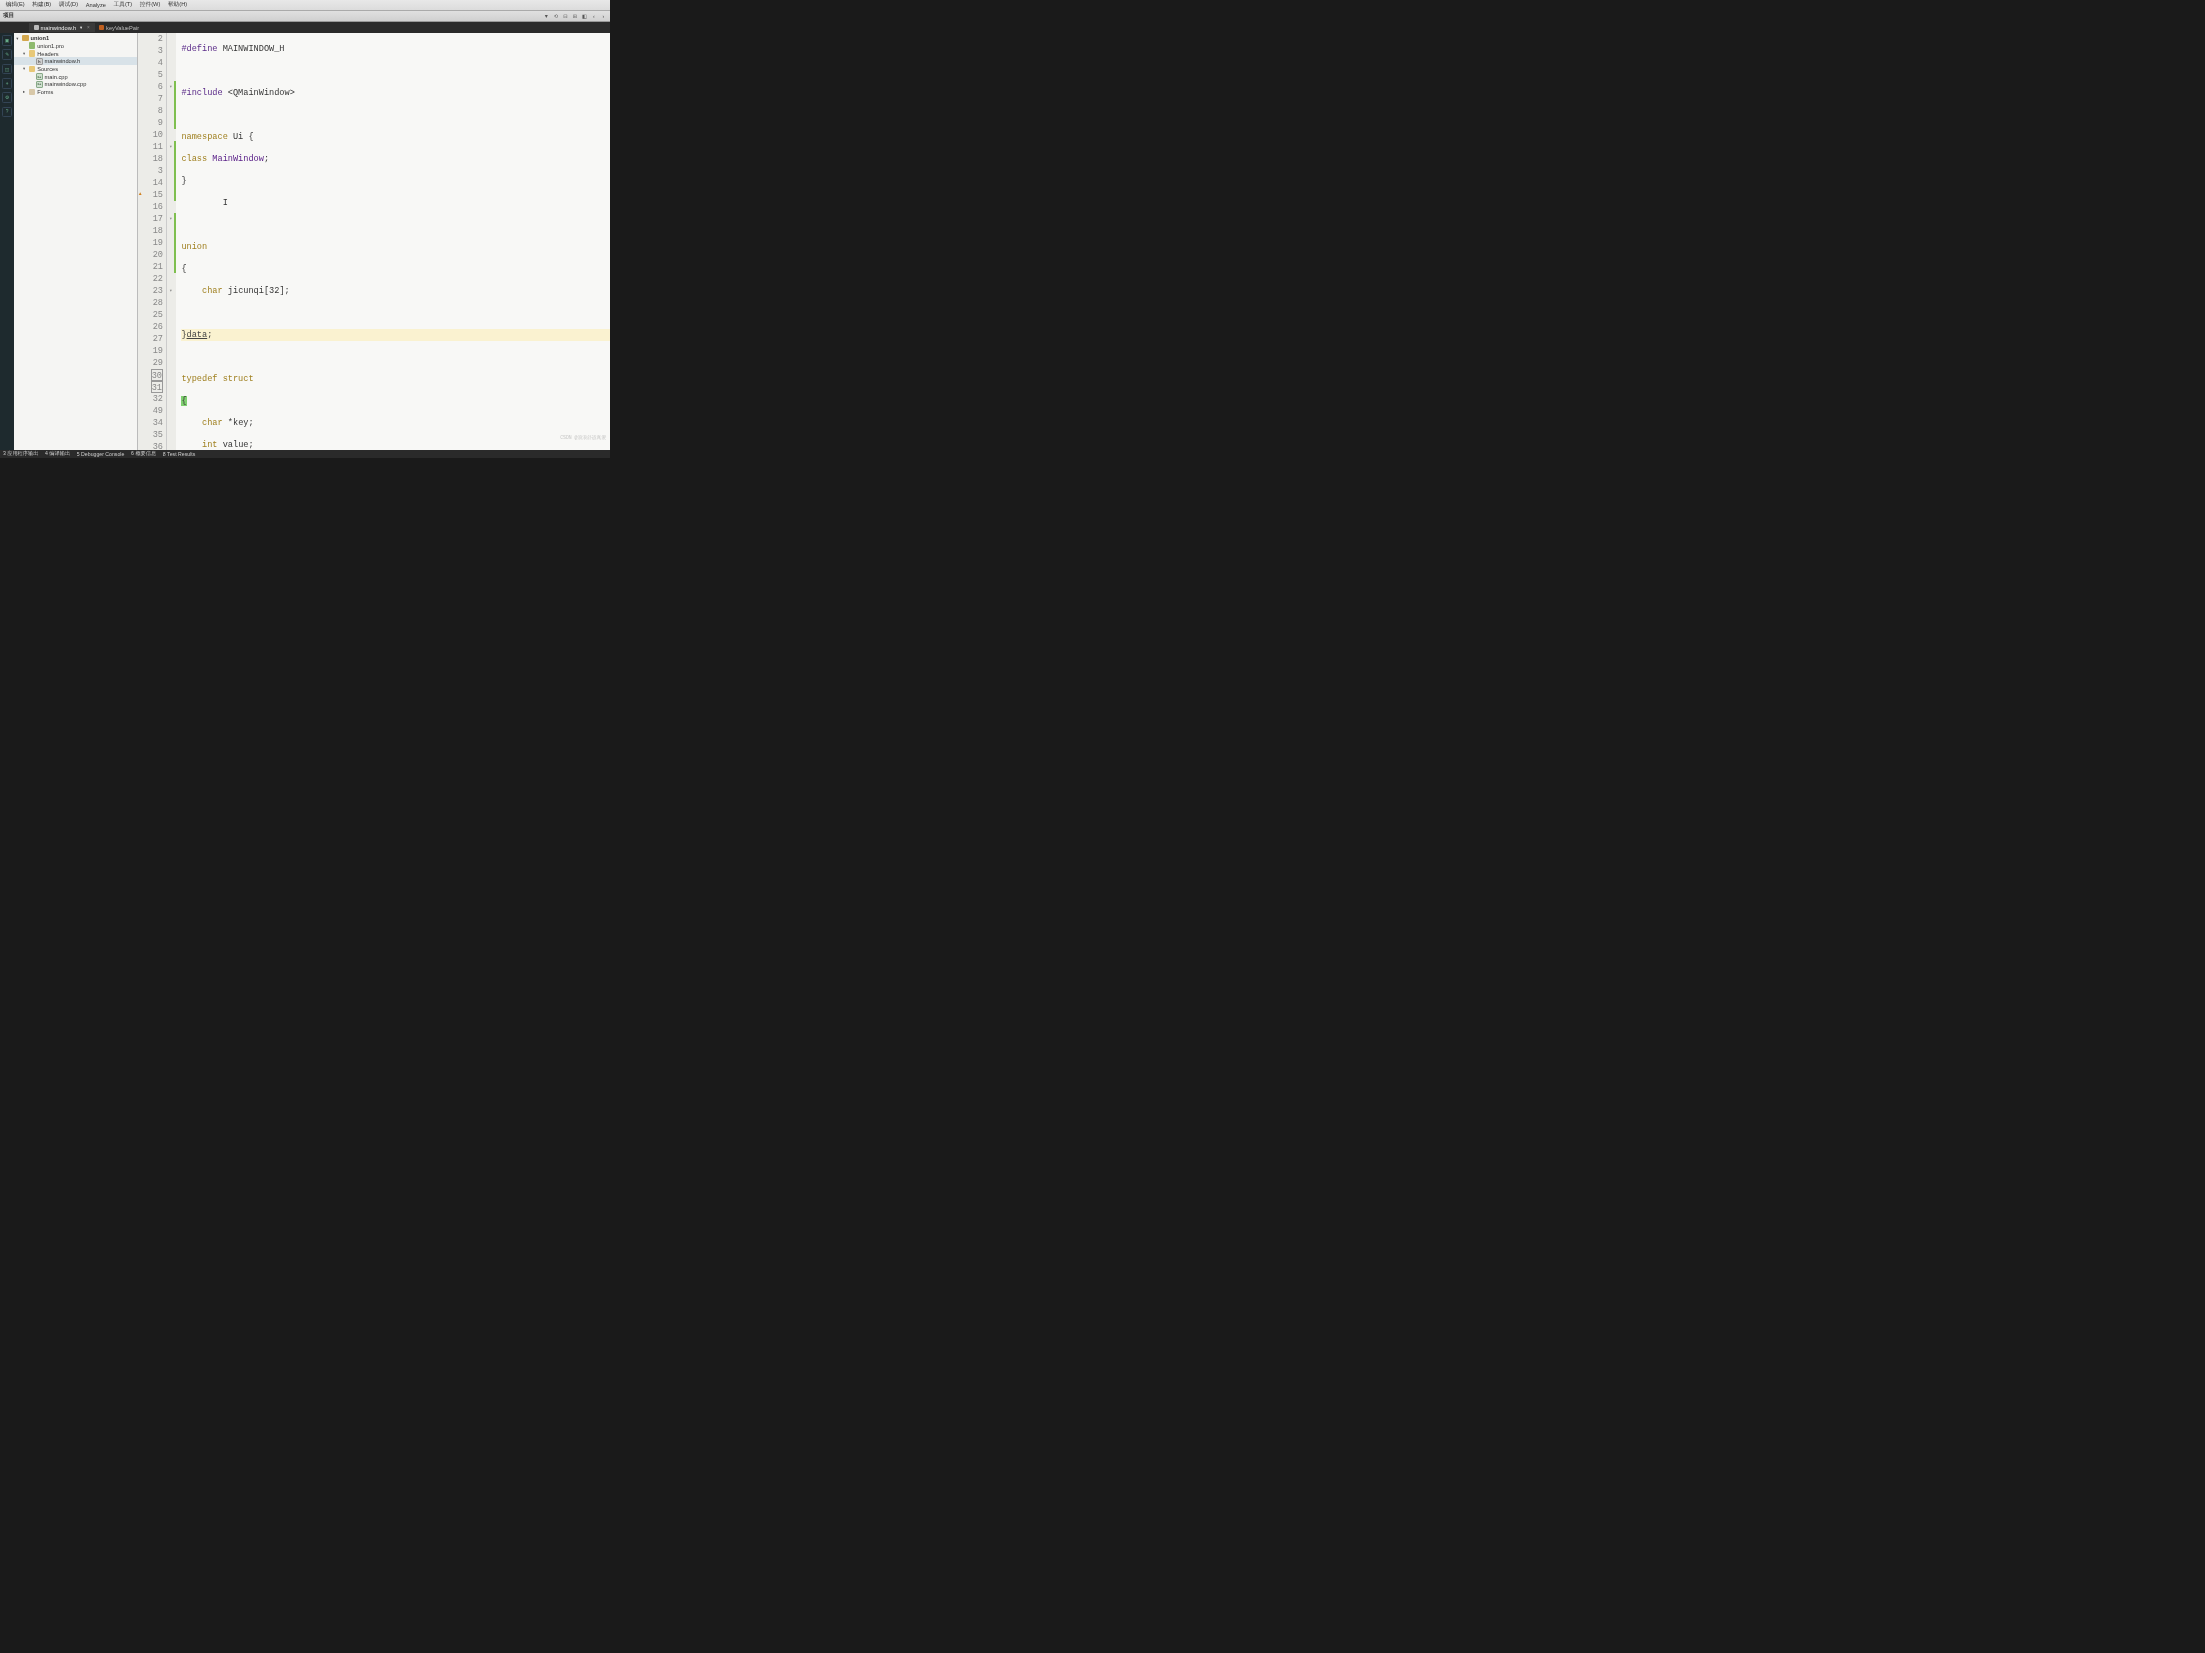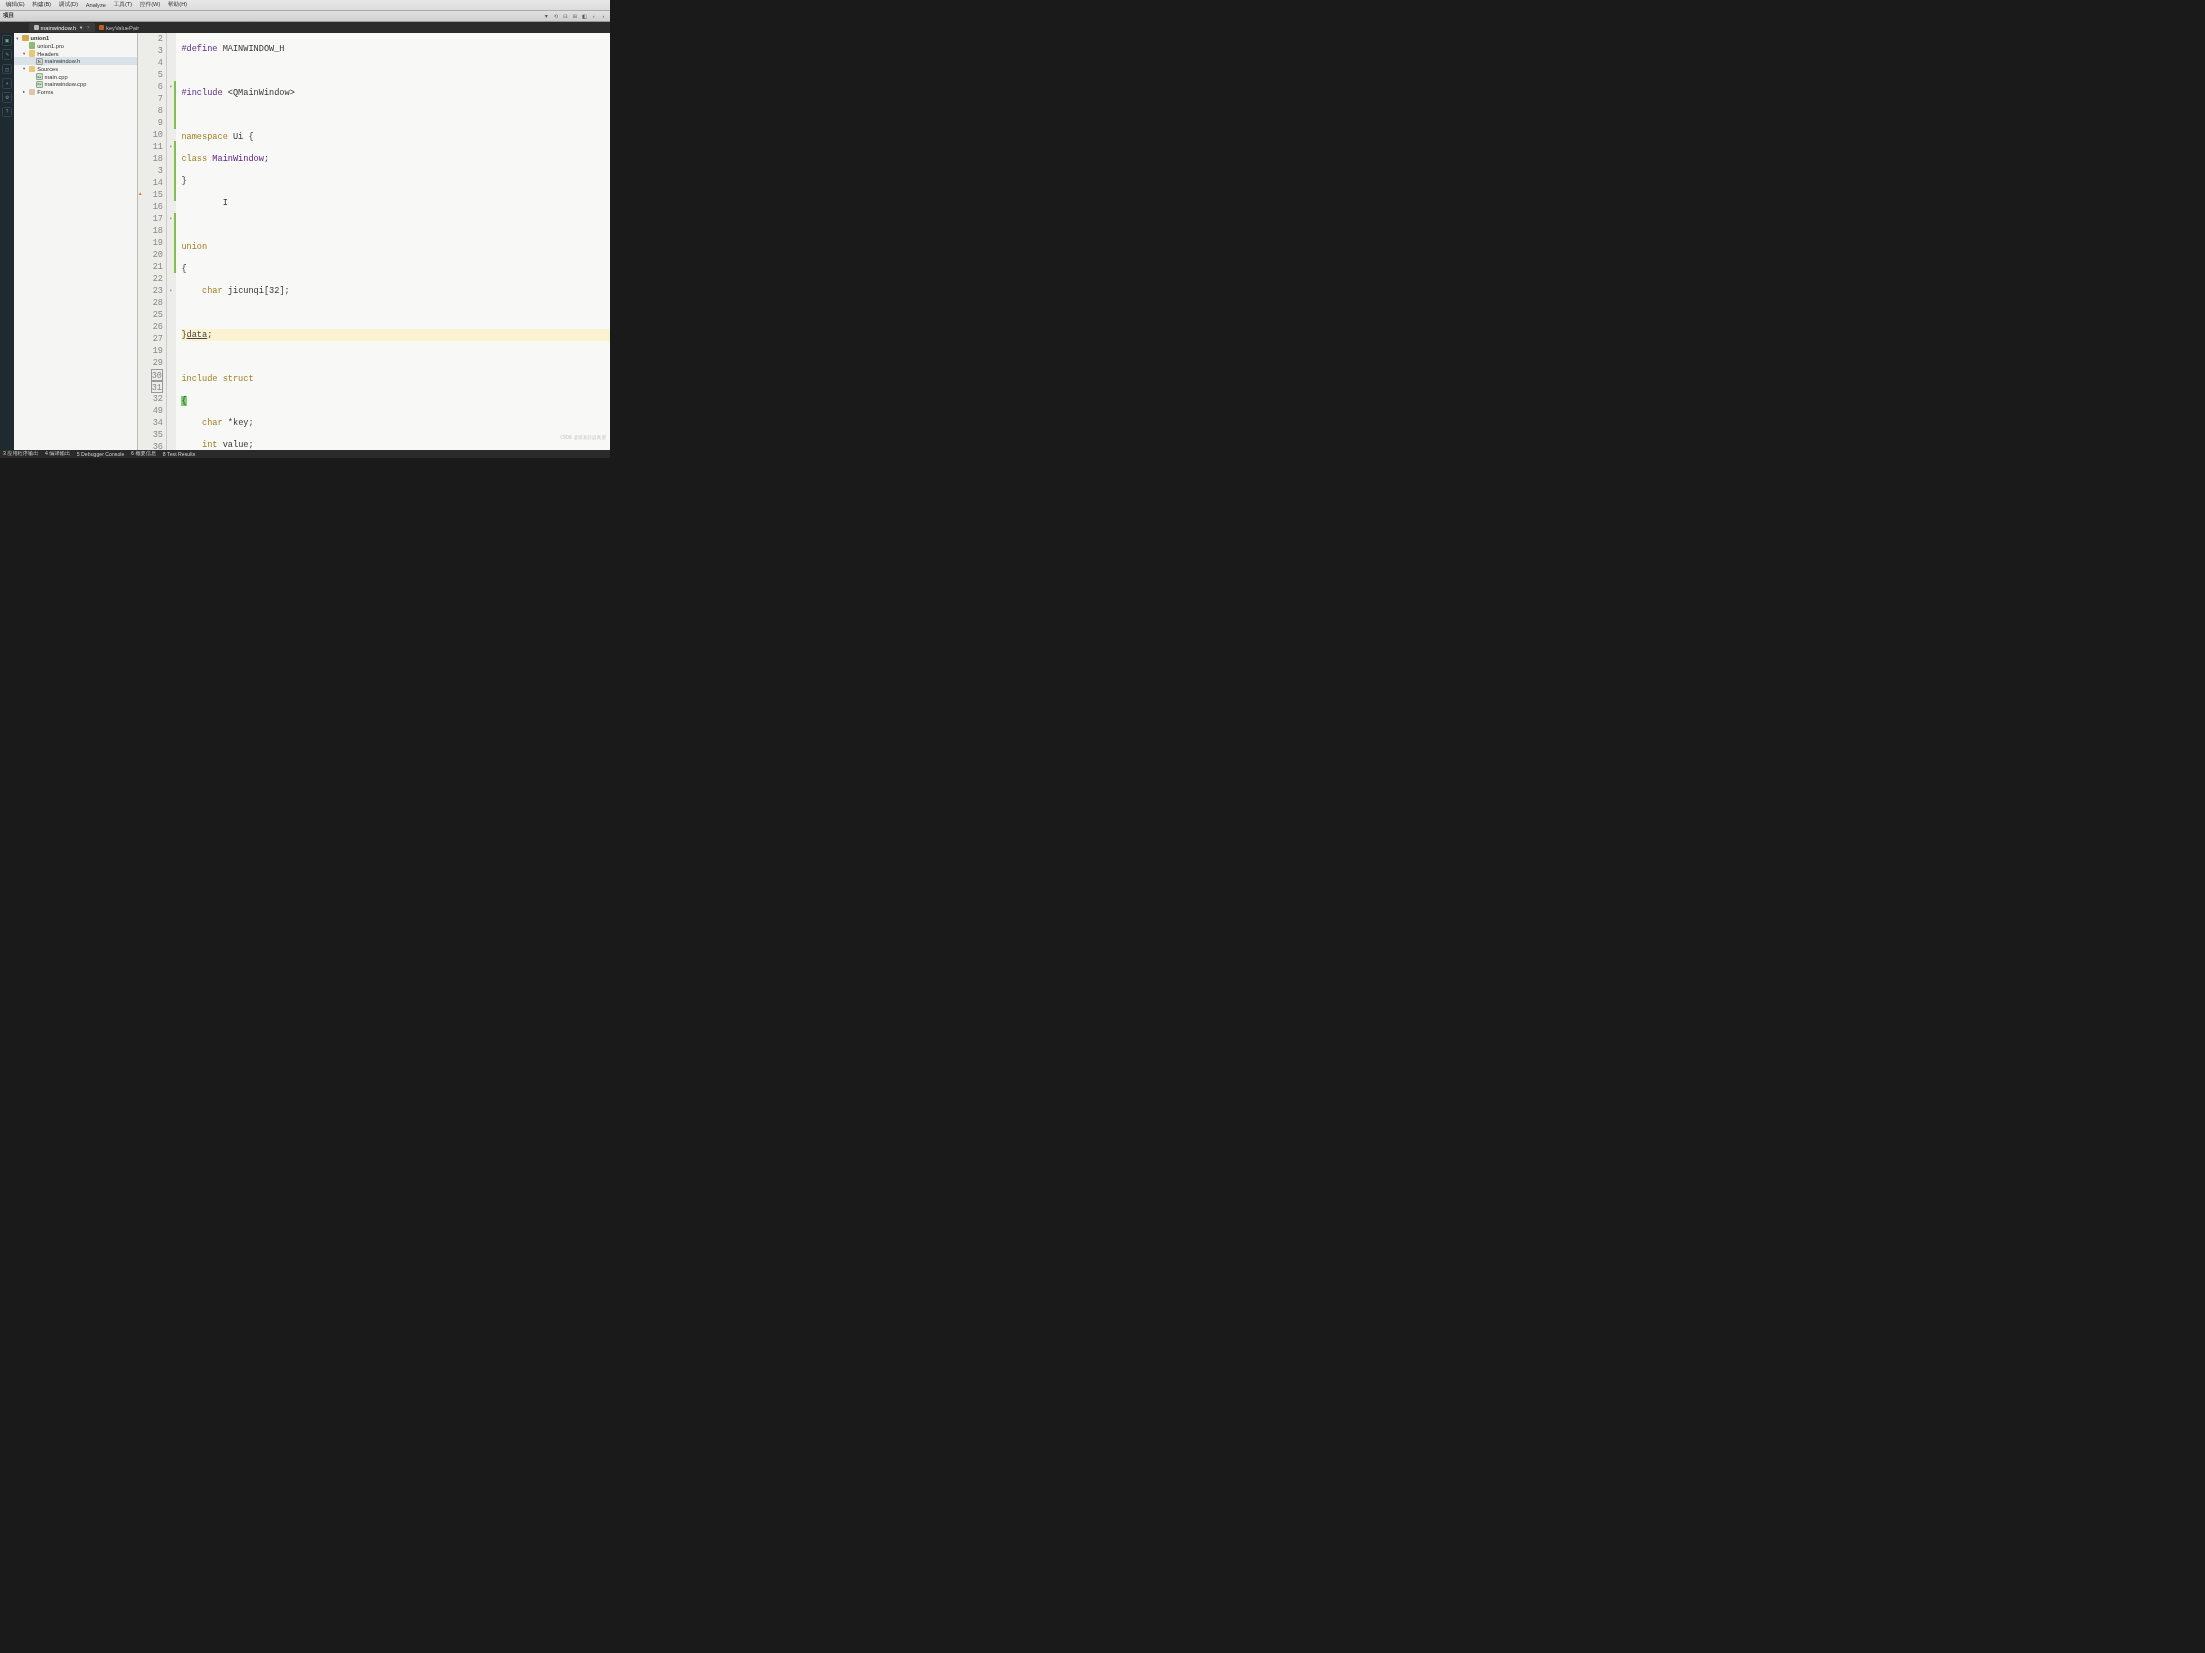--- a/index.html
+++ b/index.html
@@ -458,21 +458,21 @@
 <div class="row"><span class="kw">class</span><span class="cname"> MainWindow</span><span>;</span></div>
 <div class="row"><span>}</span></div>
 <div class="row">        I</div>
 <div class="row"></div>
 <div class="row"><span class="kw">union</span></div>
 <div class="row"><span>{</span></div>
 <div class="row"><span>    </span><span class="kw">char</span><span> jicunqi[</span><span>32</span><span>];</span></div>
 <div class="row"></div>
 <div class="row hl"><span>}</span><span class="underl">data</span><span>;</span></div>
 <div class="row"></div>
-<div class="row"><span class="kw">include</span><span class="kw"> struct</span></div>
+<div class="row"><span class="kw">typedef</span><span class="kw"> struct</span></div>
 <div class="row"><span class="brace-hl">{</span></div>
 <div class="row"><span>    </span><span class="kw">char</span><span> *key;</span></div>
 <div class="row"><span>    </span><span class="kw">int</span><span> value;</span></div>
 
 
 
 
 
 
 

